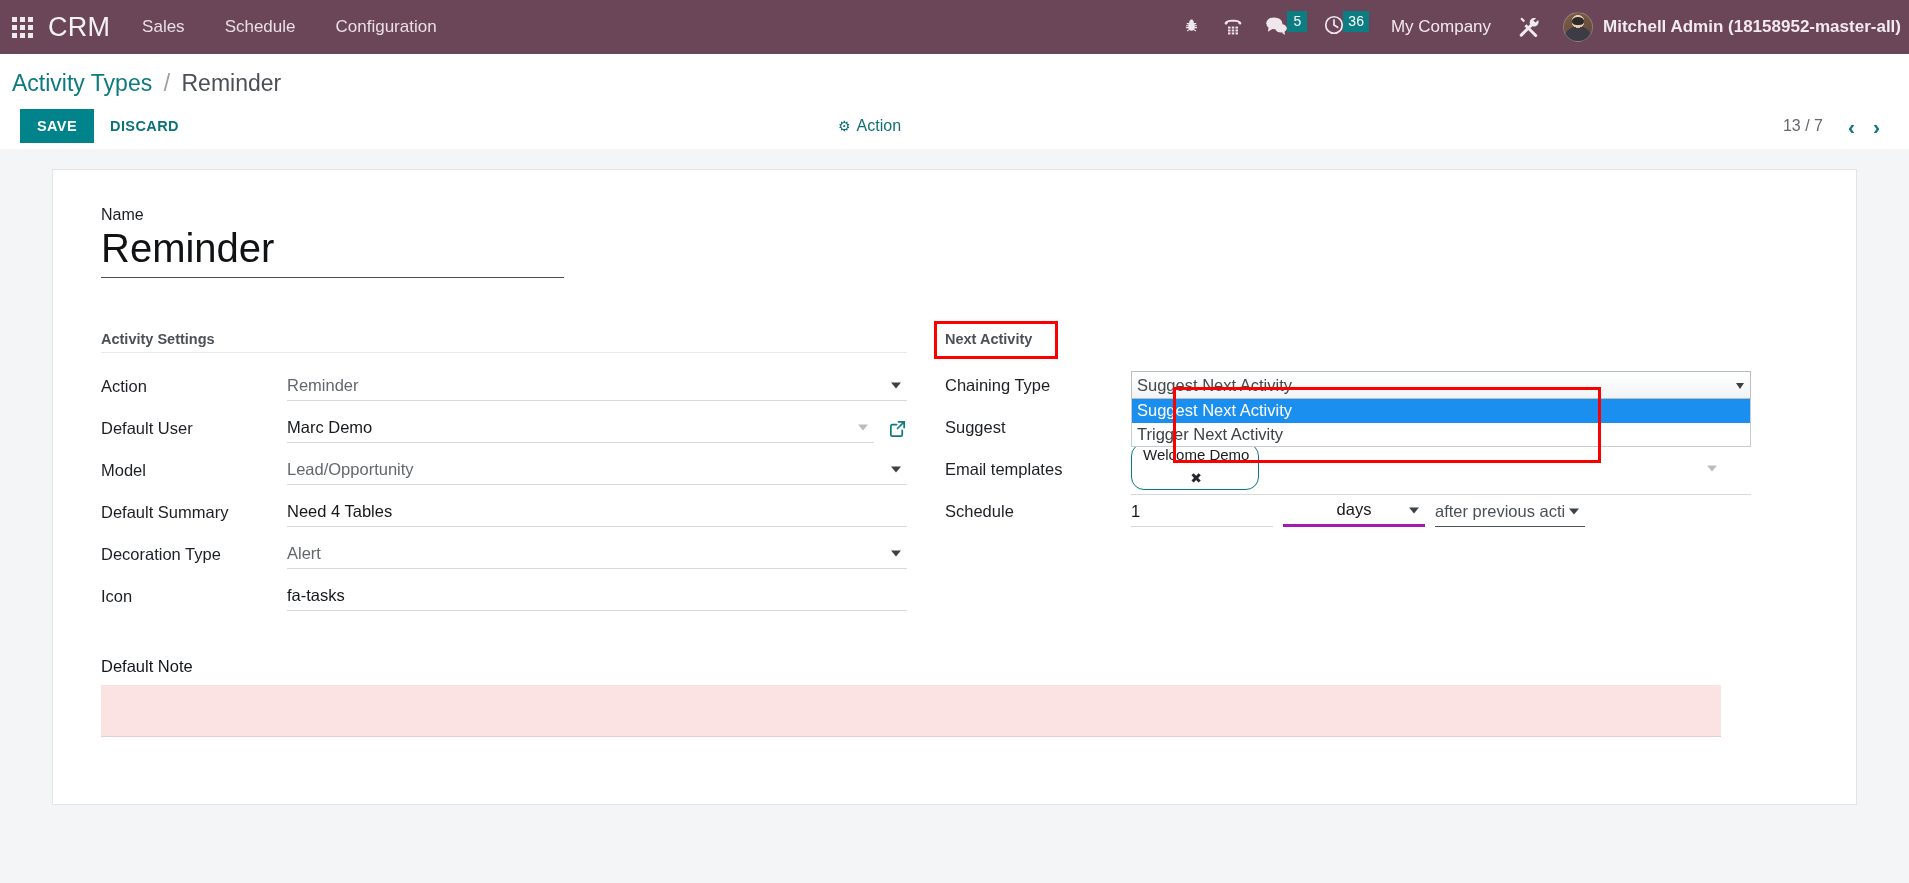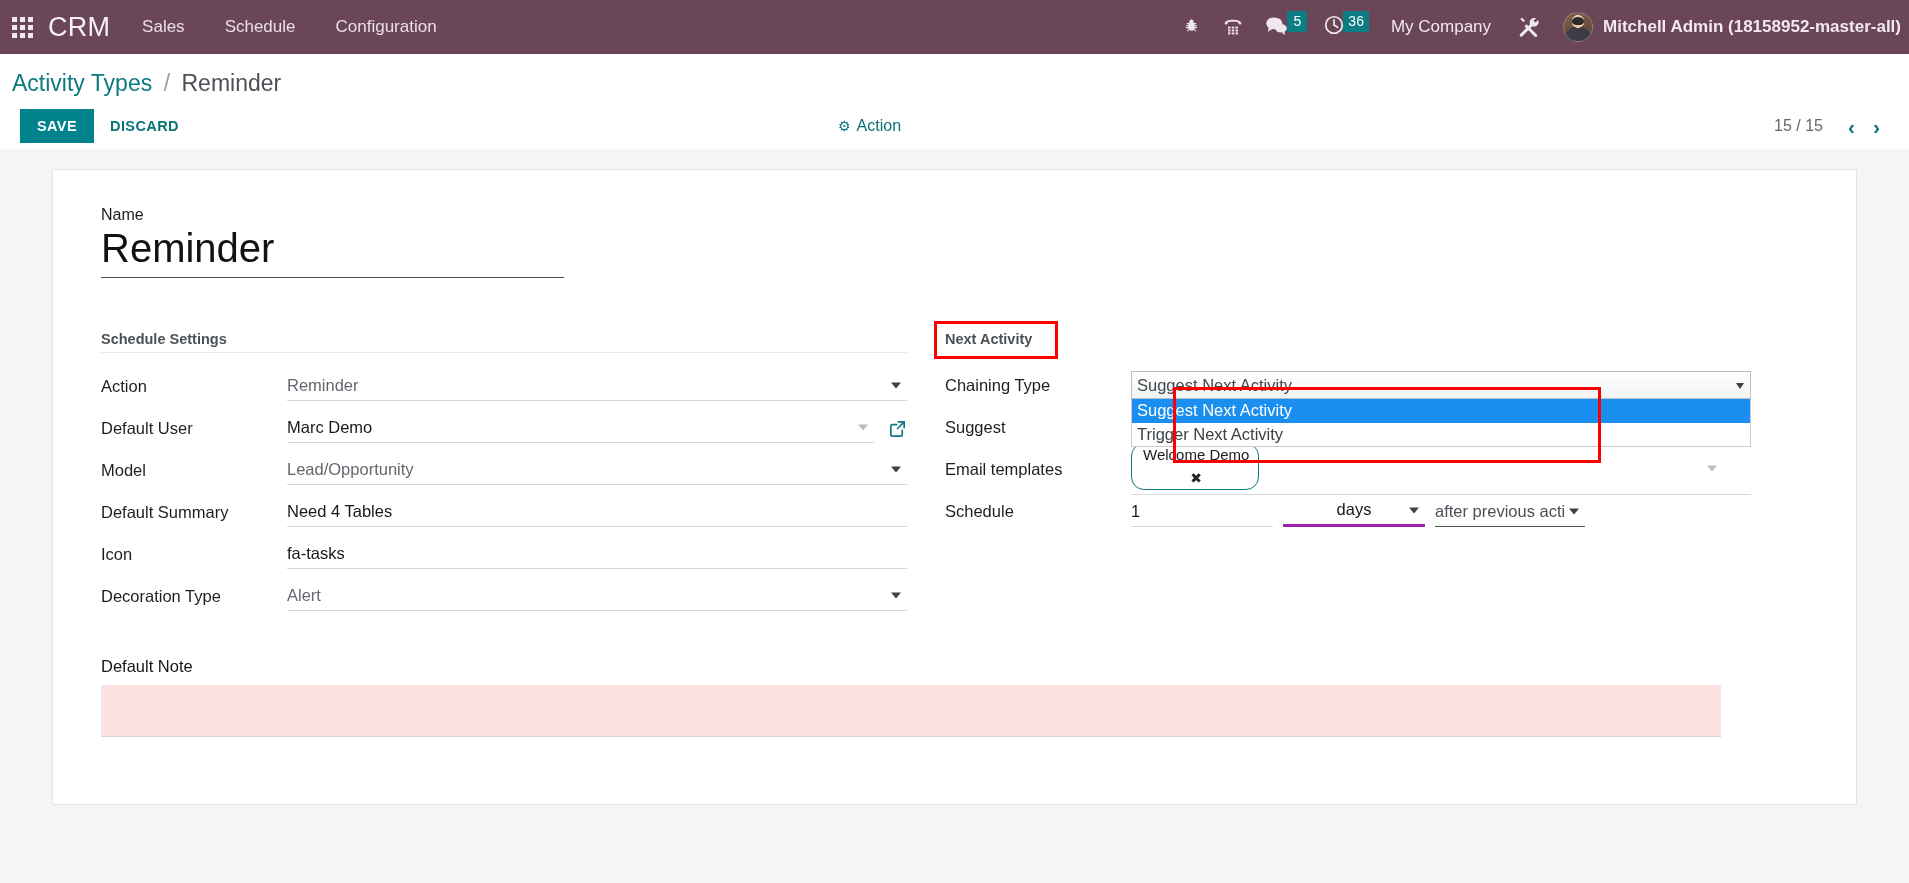--- a/index.html
+++ b/index.html
@@ -484,39 +484,39 @@
 <div class="control-bar">
   <button class="btn-save">SAVE</button>
   <button class="btn-discard">DISCARD</button>
 
   <div class="action-btn">
     <span class="gear">⚙</span>
     <span>Action</span>
   </div>
 
   <div class="pager">
-    <span class="pager-count">15 / 15</span>
+    <span class="pager-count">13 / 7</span>
     <span class="pager-arrow">‹</span>
     <span class="pager-arrow">›</span>
   </div>
 </div>
 
 <div class="sheet-bg">
   <div class="sheet">
 
     <div class="name-block">
       <div class="lbl-name">Name</div>
       <input class="name-input" value="Reminder" style="">
     </div>
 
     <div class="cols">
 
       <div class="col left">
         <div class="group-title-wrap">
-          <div class="group-title">Schedule Settings</div>
+          <div class="group-title">Activity Settings</div>
         </div>
 
         <div class="row">
           <div class="f-label">Action</div>
           <div class="f-val">
             <div class="f-select-wrap">
               <input class="f-input muted" readonly="" value="Reminder" style="">
               <span class="caret"></span>
             </div>
           </div>
@@ -550,33 +550,33 @@
         </div>
 
         <div class="row">
           <div class="f-label">Default Summary</div>
           <div class="f-val">
             <input class="f-input" value="Need 4 Tables" style="">
           </div>
         </div>
 
         <div class="row">
-          <div class="f-label">Icon</div>
-          <div class="f-val">
-            <input class="f-input" value="fa-tasks" style="">
-          </div>
-        </div>
-
-        <div class="row">
           <div class="f-label">Decoration Type</div>
           <div class="f-val">
             <div class="f-select-wrap">
               <input class="f-input muted" readonly="" value="Alert" style="">
               <span class="caret"></span>
             </div>
+          </div>
+        </div>
+
+        <div class="row">
+          <div class="f-label">Icon</div>
+          <div class="f-val">
+            <input class="f-input" value="fa-tasks" style="">
           </div>
         </div>
       </div>
 
       <div class="col right">
         <div class="group-title-wrap boxed">
           <div class="group-title">Next Activity</div>
           <div class="boxed-outline" style="left:-11px; top:-9px; width:124px; height:38px;"></div>
         </div>
 

